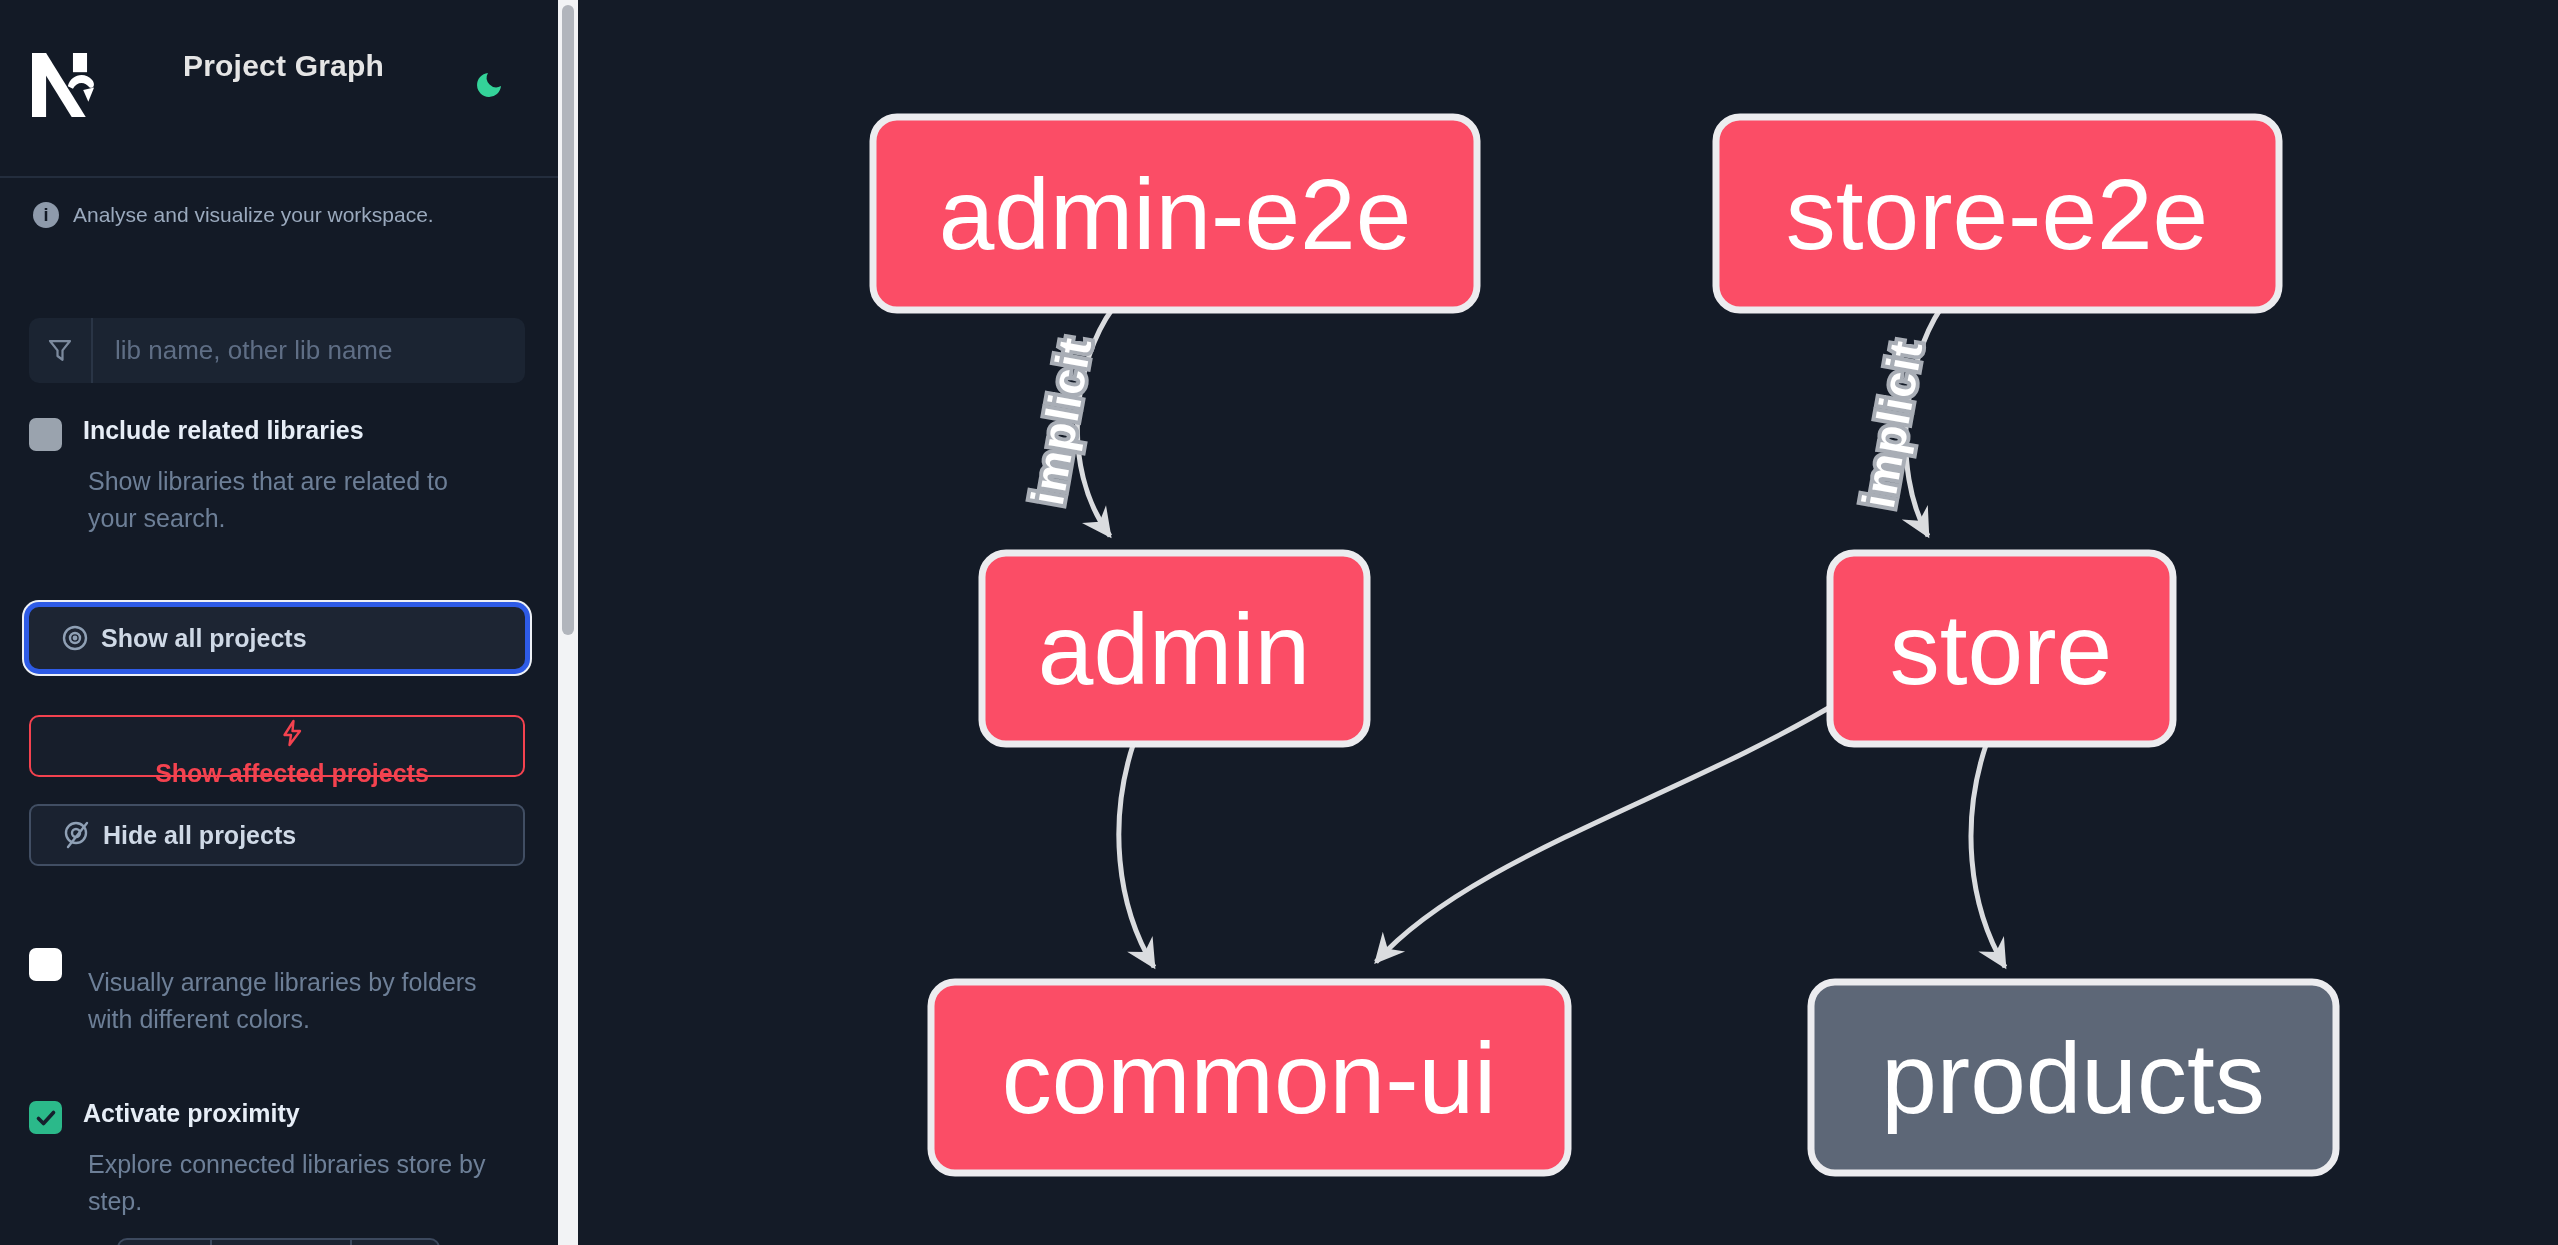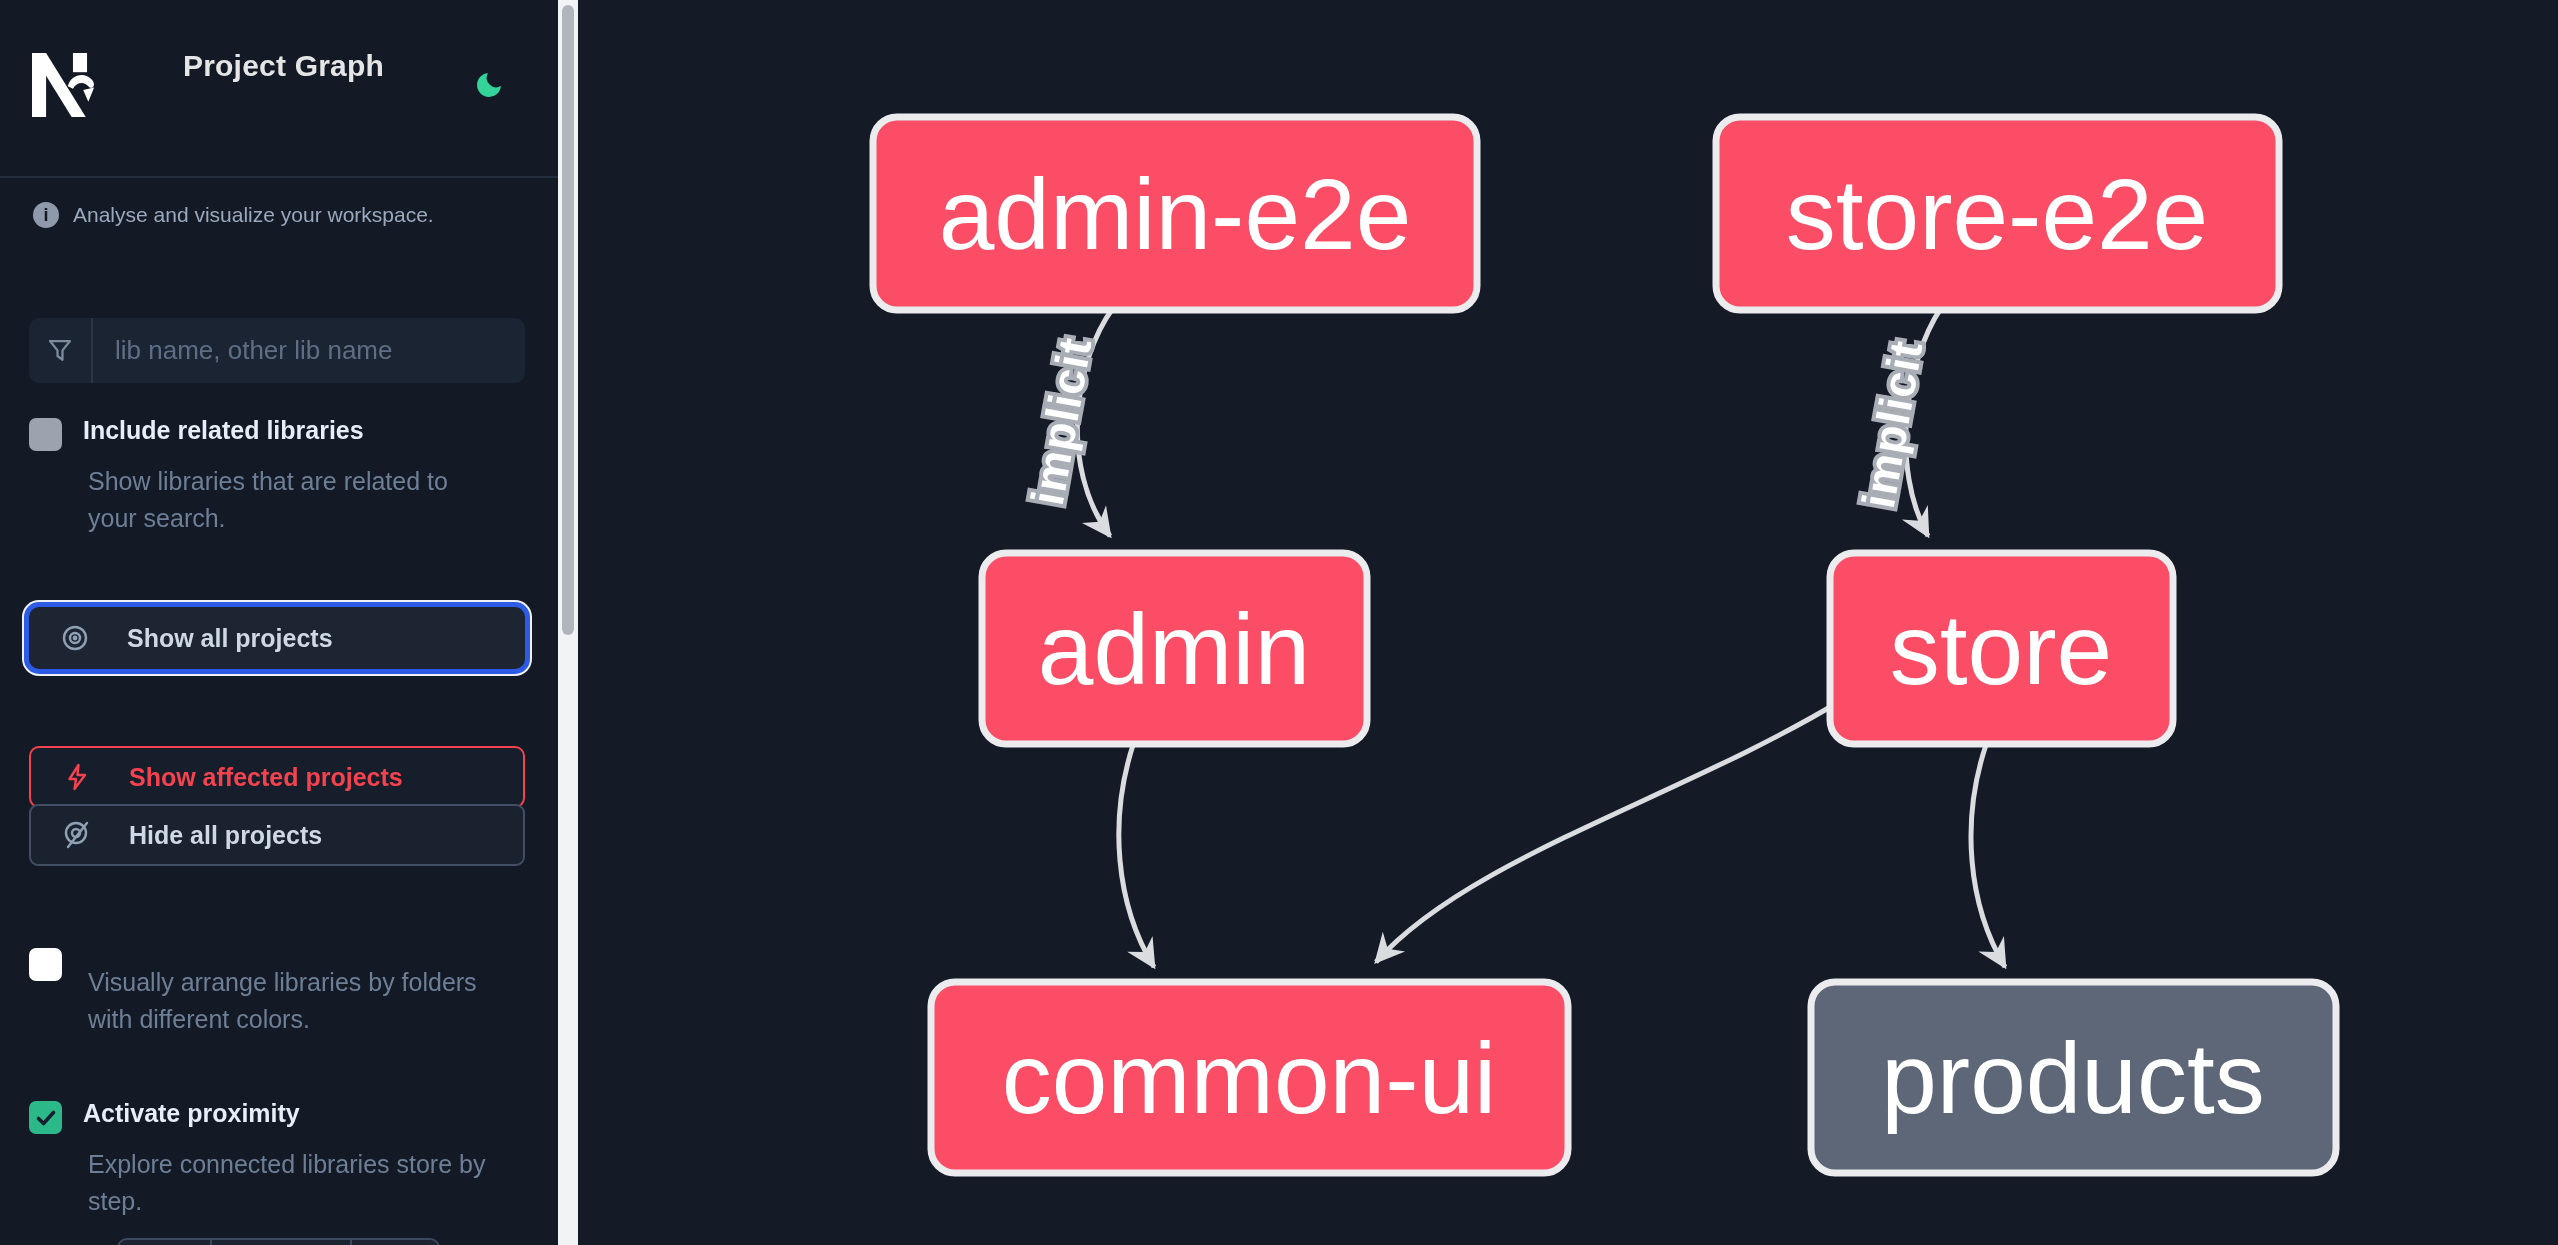--- a/index.html
+++ b/index.html
@@ -30,21 +30,21 @@
   .check-row{position:absolute;left:29px;width:500px;}
   .checkbox{position:absolute;left:0;top:2px;width:33px;height:33px;border-radius:7px;cursor:pointer;
     display:flex;align-items:center;justify-content:center;}
   .checkbox.gray{background:#9aa3ae;}
   .checkbox.white{background:#ffffff;}
   .checkbox.green{background:#2bb98a;}
   .check-label{display:block;margin-left:54px;font-size:25px;font-weight:600;color:#e7eef7;cursor:pointer;}
   .check-desc{display:block;margin-left:59px;margin-top:18px;font-size:25px;line-height:37px;color:#6d7f97;max-width:398px;}
 
   .side-btn{position:absolute;left:29px;width:496px;height:62px;border-radius:10px;cursor:pointer;
-    display:flex;align-items:center;gap:36px;padding:0 0 0 30px;font-size:25px;font-weight:600;
+    display:flex;align-items:center;gap:10px;padding:0 0 0 30px;font-size:25px;font-weight:600;
     background:#1a2230;border:2px solid #414e63;color:#cfd9e6;text-align:left;}
   .side-btn.focused{background:#1d2533;border:none;
     box-shadow:0 0 0 5px #2e5be6,0 0 0 7px #eef1f6;}
   .side-btn.danger{background:#171e2b;border:2px solid #f4424f;color:#f4424f;}
   .side-btn .bicon{width:32px;height:32px;flex:0 0 32px;display:flex;align-items:center;justify-content:center;}
 
   .cutoff-seg{position:absolute;left:117px;top:1238px;width:323px;height:16px;
     background:#1c2432;border:2px solid #3c495e;border-bottom:none;border-radius:10px 10px 0 0;display:flex;}
   .cutoff-seg .seg{flex:0 0 auto;height:100%;}
   .cutoff-seg .seg:nth-child(1){width:93px;border-right:2px solid #3c495e;}
@@ -112,21 +112,21 @@
       <span class="bicon">
         <svg width="32" height="32" viewBox="0 0 32 32" fill="none" stroke="#8fa0b5" stroke-width="2.4">
           <circle cx="16" cy="16" r="11"></circle>
           <circle cx="16" cy="16" r="5"></circle>
           <circle cx="16" cy="16" r="1.2" fill="#8fa0b5"></circle>
         </svg>
       </span>
       <span>Show all projects</span>
     </button>
 
-    <button class="side-btn danger" style="top:746px;">
+    <button class="side-btn danger" style="top:715px;flex-direction:column;">
       <span class="bicon">
         <svg width="30" height="30" viewBox="0 0 30 30" fill="none" stroke="#f4424f" stroke-width="2.4" stroke-linejoin="round">
           <path d="M16.5 3 L7.5 17 H14 L12.5 27 L23 13 H15.5 Z"></path>
         </svg>
       </span>
       <span>Show affected projects</span>
     </button>
 
     <button class="side-btn" style="top:804px;border-radius:9px;">
       <span class="bicon">

